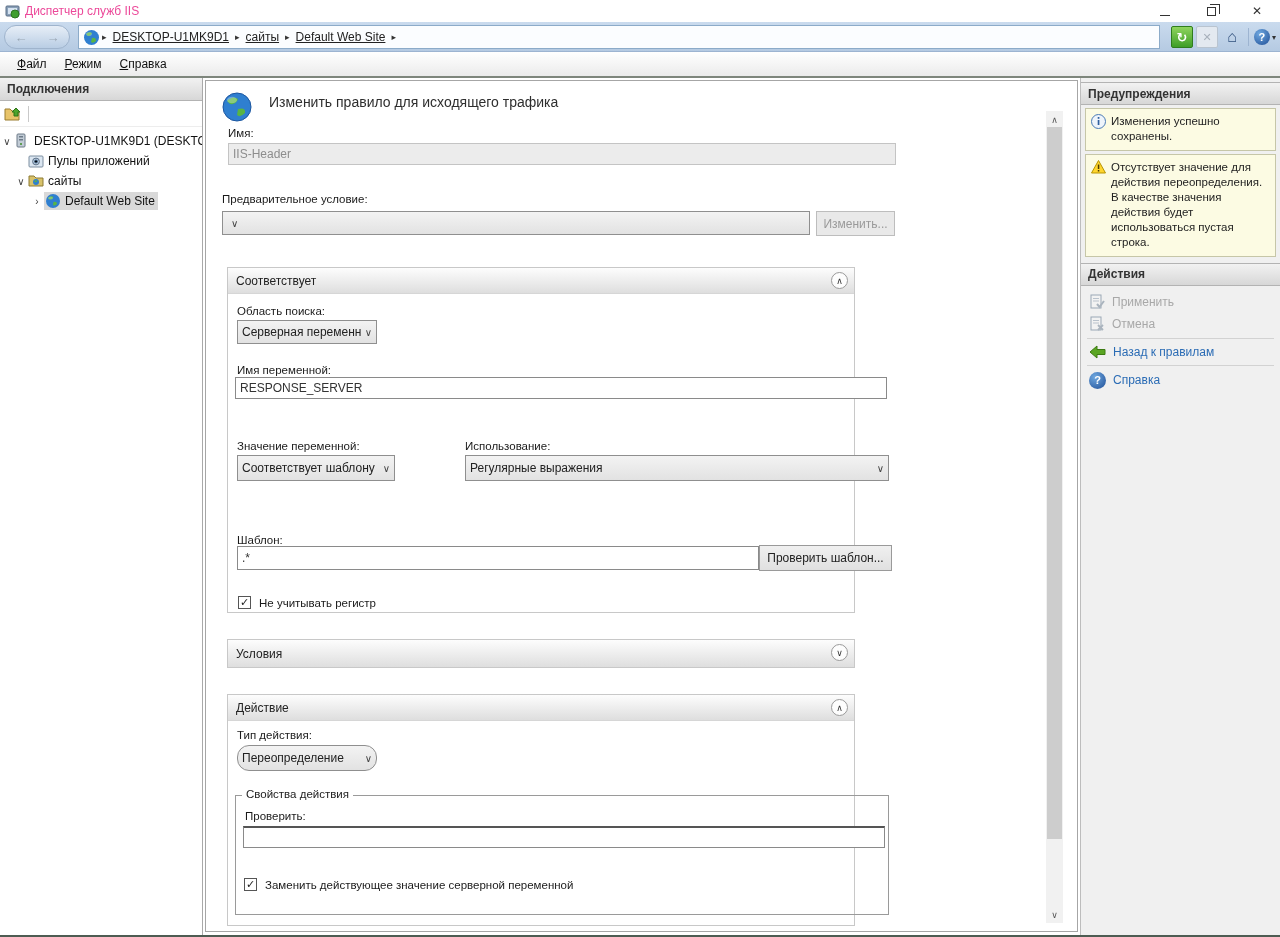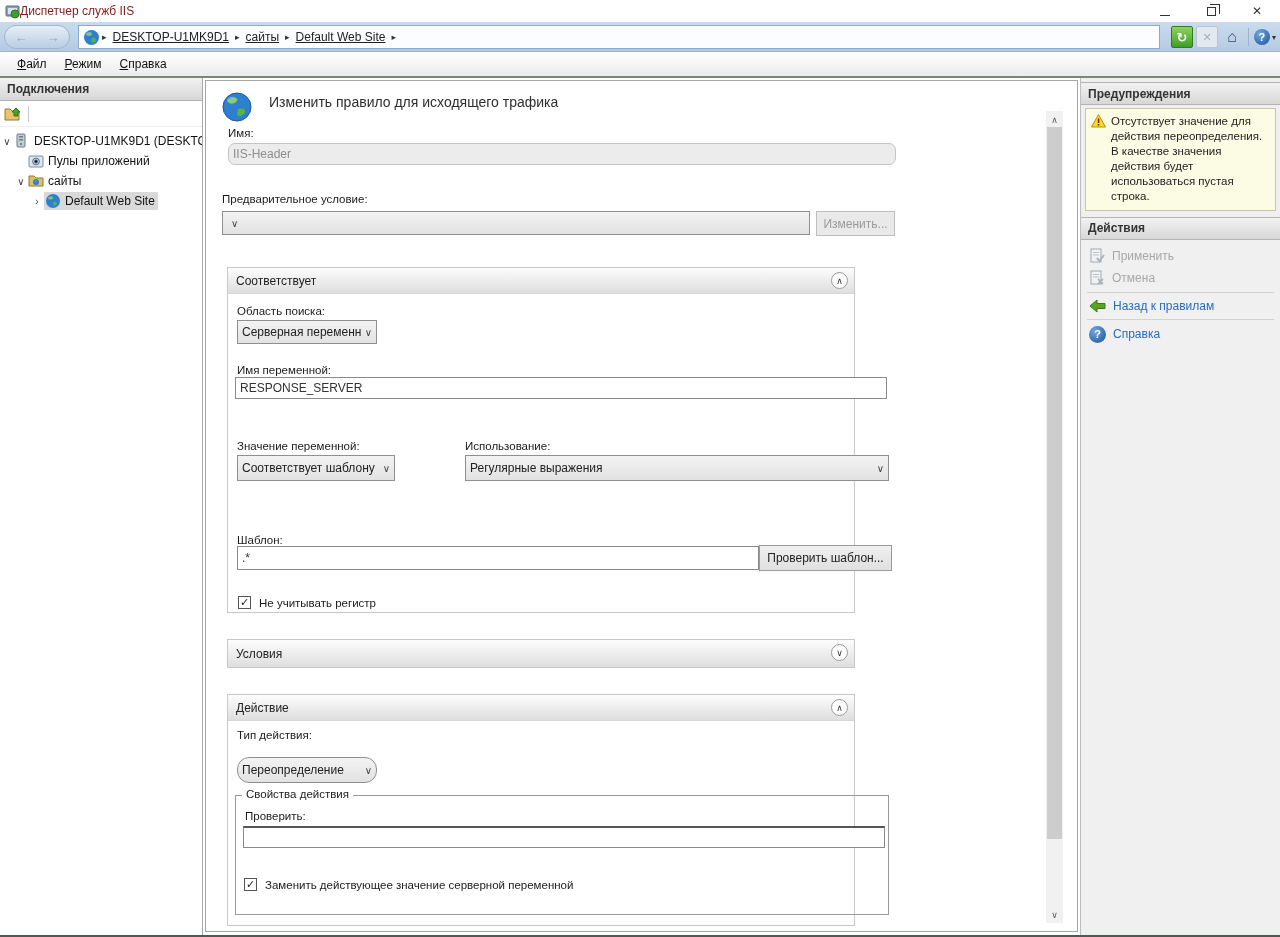--- a/index.html
+++ b/index.html
@@ -6,21 +6,21 @@
   html,body { width:1280px; height:937px; overflow:hidden; }
   body {
     font-family: "Liberation Sans", "DejaVu Sans", sans-serif;
     font-size: 12px; color:#1a1a1a; background:#fff; position:relative;
   }
   .abs { position:absolute; }
 
   
   .titlebar { position:absolute; left:0; top:0; right:0; height:22px; background:#fff;
     display:flex; align-items:center; padding-left:5px; }
-  .titlebar .title-text { font-size:12px; color:#7f1d1d; }
+  .titlebar .title-text { margin-left:5px; font-size:12px; color:#ec4899; }
   .win-controls { position:absolute; right:0; top:0; height:22px; display:flex; }
   .win-btn { width:46px; height:22px; display:flex; align-items:center; justify-content:center; color:#333; font-size:12px; }
   .glyph-min { width:10px; border-bottom:1px solid #333; height:1px; margin-top:8px; }
   .glyph-restore { width:9px; height:9px; border:1px solid #333; position:relative; background:#fff; }
   .glyph-restore::before { content:""; position:absolute; left:2px; top:-4px; width:9px; height:9px; border:1px solid #333; border-left:none; border-bottom:none; }
 
   
   .toolbar { position:absolute; left:0; top:22px; right:0; height:30px;
     background:linear-gradient(#cadbee,#b5cae2); border-bottom:1px solid #9db4d1; }
   .nav-pill { position:absolute; left:4px; top:3px; width:66px; height:24px; border-radius:12px;
@@ -56,21 +56,21 @@
   .tree-row { height:20px; display:flex; align-items:center; font-size:12px; color:#111; }
   .tw { width:14px; text-align:center; color:#444; font-size:10px; flex:0 0 14px; }
   .tree-icon { width:16px; height:16px; margin-right:4px; flex:0 0 16px; }
   .tree-sel { background:#d9d9d9; display:flex; align-items:center; padding:1px 3px 1px 1px; }
 
   
   .main-panel { position:absolute; left:205px; top:80px; width:873px; bottom:5px; background:#fff; border:1px solid #a6a6a6; }
   .page-title { position:absolute; left:63px; top:13px; font-size:14px; color:#2e2e2e; }
   label.fld { position:absolute; font-size:11.5px; color:#1a1a1a; }
   .txt { position:absolute; height:22px; border:1px solid #8a8a8a; background:#fff; font-family:inherit; font-size:12px; color:#333; padding:0 4px; }
-  .txt:disabled, .txt.disabled { background:#ececec; border-color:#c4c4c4; color:#8d8d8d;border-radius:7px; }
+  .txt:disabled, .txt.disabled { background:#ececec; border-color:#c4c4c4; color:#8d8d8d; }
   .combo { position:absolute; height:24px; background:linear-gradient(#f3f3f3,#e2e2e2); border:1px solid #8f8f8f;
     display:flex; align-items:center; padding:0 4px; font-size:12px; color:#222; }
   .combo .ct { flex:1; overflow:hidden; white-space:nowrap; }
   .combo .ca { font-size:10px; color:#444; margin-left:4px; }
   .btn { position:absolute; height:25px; background:linear-gradient(#f0f0f0,#e0e0e0); border:1px solid #9a9a9a;
     font-family:inherit; font-size:12px; color:#222; text-align:center; }
   .btn.disabled { color:#9a9a9a; border-color:#bdbdbd; background:#e9e9e9; }
   .section { position:absolute; left:21px; width:628px; border:1px solid #c8c8c8; background:#fff; }
   .section-header { height:26px; background:linear-gradient(#fdfdfd,#dedede); border-bottom:1px solid #d6d6d6;
     display:flex; align-items:center; padding:0 8px; font-size:12px; color:#222; position:relative; }
@@ -277,21 +277,21 @@
       <span class="sec-chev">∨</span>
     </div>
   </div>
 
   <div class="section" style="top:613px;height:232px;">
     <div class="section-header">
       <span>Действие</span>
       <span class="sec-chev">∧</span>
     </div>
     <label class="fld" style="left:9px;top:34px;">Тип действия:</label>
-    <div class="combo" style="left:9px;top:62px;width:140px;height:26px;border-radius:12px;">
+    <div class="combo" style="left:9px;top:50px;width:140px;height:26px;border-radius:12px;">
       <span class="ct">Переопределение</span>
       <span class="ca">∨</span>
     </div>
     <div class="fieldset-box" style="left:7px;top:100px;width:654px;height:120px;">
       <span class="fieldset-legend">Свойства действия</span>
       <label class="fld" style="left:9px;top:14px;">Проверить:</label>
       <input class="txt" style="left: 7px; top: 30px; width: 642px; border-top: 2px solid rgb(85, 85, 85);" value="">
       <span class="cbx" style="left:8px;top:82px;"><span>✓</span></span>
       <span class="cbx-label" style="left:29px;top:83px;">Заменить действующее значение серверной переменной</span>
     </div>
@@ -302,20 +302,28 @@
     <div class="sc-thumb" style="top:16px;height:712px;"></div>
     <div class="sc-arrow" style="bottom:0;">∨</div>
   </div>
 </div>
 
 <div class="right-panel">
   <div class="panel-header" style="margin-top:4px;border-top:1px solid #b3b3b3;">
     <span>Предупреждения</span>
   </div>
 
+  <div class="alert-box">
+    <svg class="alert-icon" width="15" height="15" viewBox="0 0 15 15">
+      <circle cx="7.5" cy="7.5" r="7" fill="#eef4fb" stroke="#4a7ab5"></circle>
+      <rect x="6.7" y="6" width="1.7" height="5" fill="#2f5f9e"></rect>
+      <rect x="6.7" y="3" width="1.7" height="1.8" fill="#2f5f9e"></rect>
+    </svg>
+    <span>Изменения успешно сохранены.</span>
+  </div>
 
   <div class="alert-box">
     <svg class="alert-icon" width="15" height="14" viewBox="0 0 15 14">
       <path d="M7.5 0.5 L14.5 13 L0.5 13 Z" fill="#ffd52e" stroke="#b79300"></path>
       <rect x="6.8" y="4.5" width="1.5" height="4.5" fill="#4a3b00"></rect>
       <rect x="6.8" y="10" width="1.5" height="1.5" fill="#4a3b00"></rect>
     </svg>
     <span>Отсутствует значение для действия переопределения. В качестве значения действия будет использоваться пустая строка.</span>
   </div>
 

